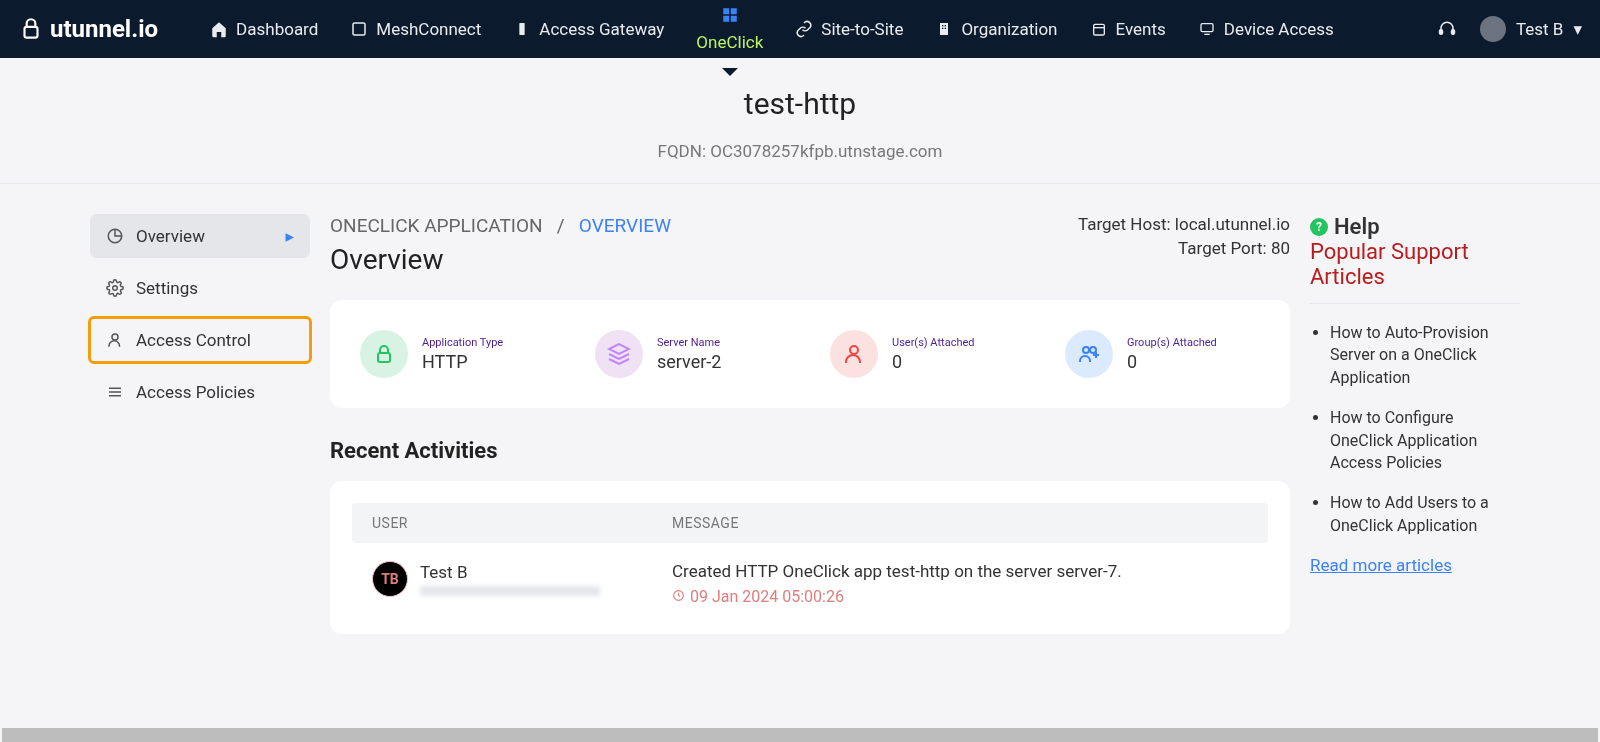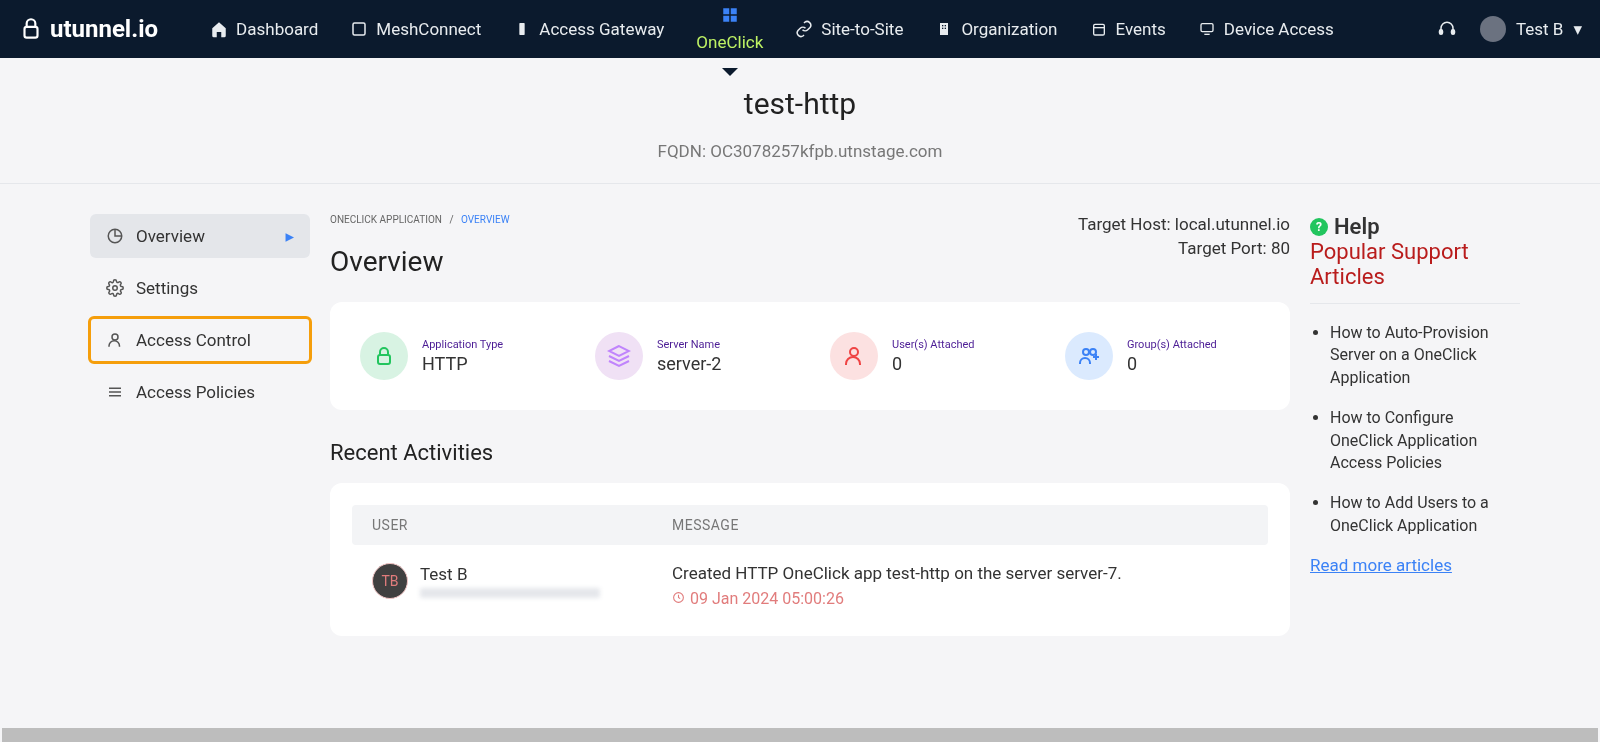--- a/index.html
+++ b/index.html
@@ -19,38 +19,38 @@
 .header h1 { font-size: 30px; font-weight: 400; color: #222; }
 .header .fqdn { margin-top: 20px; color: #777; font-size: 17px; }
 .content { display: flex; padding: 30px 80px 0 90px; gap: 20px; }
 .sidebar { width: 220px; flex-shrink: 0; }
 .sidebar-item { display: flex; align-items: center; gap: 12px; padding: 12px 16px; border-radius: 6px; cursor: pointer; color: #333; font-size: 17px; margin-bottom: 8px; }
 .sidebar-item.active { background: #e4e6ea; }
 .sidebar-item.highlighted { outline: 3px solid #f59e0b; outline-offset: -1px; border-radius: 4px; }
 .sidebar-item .arrow { margin-left: auto; color: #3b82f6; }
 .sbicon { width: 18px; height: 18px; display: inline-flex; align-items: center; justify-content: center; color: #555; }
 .main { flex: 1; min-width: 0; }
-.breadcrumb { font-size: 10px; color: #666; margin-bottom: 20px; }
+.breadcrumb { font-size: 19px; color: #666; margin-bottom: 6px; }
 .breadcrumb .active { color: #3b82f6; }
 .toprow { display: flex; justify-content: space-between; align-items: flex-start; }
 .page-title { font-size: 28px; font-weight: 400; color: #222; margin-bottom: 24px; }
 .targets { text-align: right; font-size: 17px; color: #333; }
 .targets div { margin-bottom: 4px; }
 .stats-card { background: #fff; border-radius: 12px; padding: 30px 30px; display: flex; gap: 40px; margin-bottom: 30px; }
 .stat { display: flex; align-items: center; gap: 14px; flex: 1; }
 .stat-icon { width: 48px; height: 48px; border-radius: 50%; display: flex; align-items: center; justify-content: center; flex-shrink: 0; }
 .stat-label { color: #4c1d95; font-size: 11px; }
 .stat-value { color: #333; font-size: 18px; margin-top: 2px; }
-.recent-title { font-size: 22px; font-weight: 400; color: #222; margin-bottom: 18px; }
+.recent-title { font-size: 22px; font-weight: 700; color: #222; margin-bottom: 18px; }
 .activity-card { background: #fff; border-radius: 12px; padding: 22px; }
 .activity-header { background: #f3f4f6; display: flex; padding: 12px 20px; border-radius: 4px; color: #777; font-size: 14px; letter-spacing: .5px; }
 .activity-header .col-user { width: 300px; }
 .activity-row { display: flex; padding: 18px 20px 6px; align-items: flex-start; }
 .activity-row .col-user { width: 300px; display: flex; align-items: center; gap: 12px; }
-.user-avatar { width: 36px; height: 36px; border-radius: 50%; border: 1px solid #f3c6c6; display: flex; align-items: center; justify-content: center; color: #e17c7c; font-size: 14px; font-weight: 400; background: #404040; }
+.user-avatar { width: 36px; height: 36px; border-radius: 50%; border: 1px solid #f3c6c6; display: flex; align-items: center; justify-content: center; color: #e17c7c; font-size: 14px; font-weight: 700; background: #000000; }
 .user-name { font-size: 17px; color: #333; }
 .user-email { width: 180px; height: 10px; background: #e5e7eb; border-radius: 2px; filter: blur(2px); margin-top: 4px; }
 .col-message { flex: 1; }
 .msg-text { font-size: 17px; color: #333; }
 .msg-time { font-size: 16px; color: #e17c7c; margin-top: 6px; display: flex; align-items: center; gap: 5px; }
 .help { width: 210px; flex-shrink: 0; }
 .help-title { font-size: 22px; font-weight: 600; display: flex; align-items: center; gap: 6px; }
 .help-sub { color: #b91c1c; font-size: 22px; padding-bottom: 14px; border-bottom: 1px solid #e5e7eb; }
 .help ul { list-style: disc; margin: 18px 0 0 20px; }
 .help li { color: #333; font-size: 16px; margin-bottom: 18px; line-height: 1.4; cursor: pointer; }

